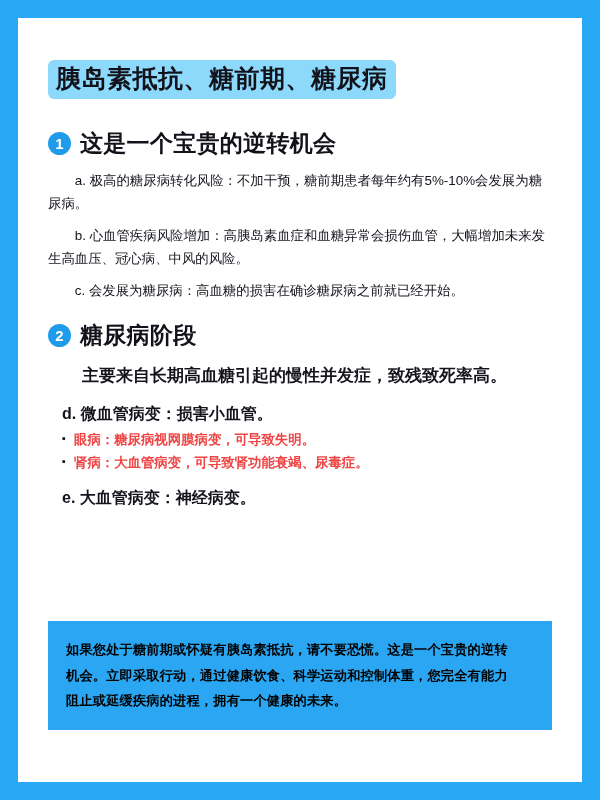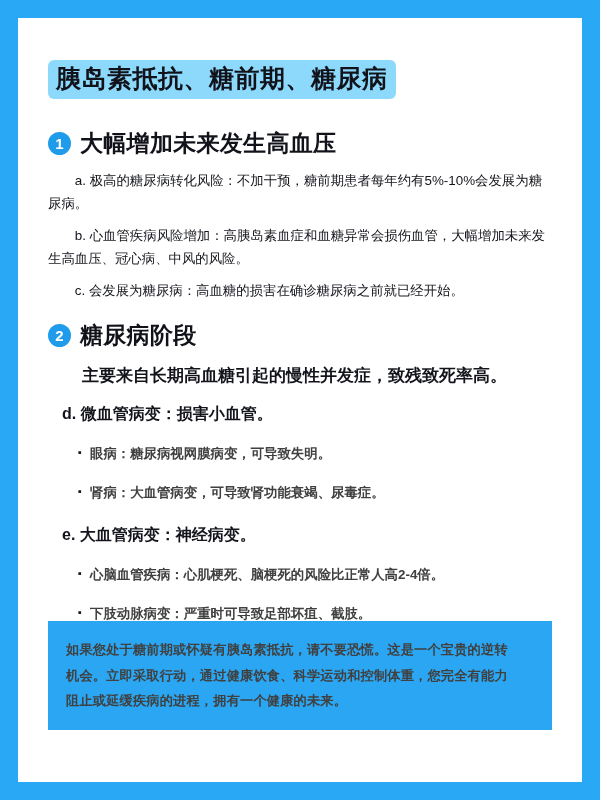--- a/index.html
+++ b/index.html
@@ -89,80 +89,76 @@
     font-weight: bold;
   }
   .sub-list {
     margin: 0 0 9px 0;
     padding: 0;
     list-style: none;
   }
   .sub-list li {
     font-size: 13.4px;
     line-height: 1.7;
-    color: #404040;
-    margin: 16px;
+    color: #ef4444;
+    margin: 0;
     padding-left: 26px;
     position: relative;
     font-weight: bold;
   }
   .sub-list li:before {
     content: "▪";
     position: absolute;
     left: 14px;
     top: 0;
     font-size: 11px;
     color: #14151C;
   }
   .callout {
     position: absolute;
     left: 30px;
     right: 30px;
     bottom: 52px;
     background: #2AA6F2;
-    color: #404040;
+    color: #000000;
     font-size: 13.2px;
     line-height: 1.95;
     padding: 16px 36px 16px 18px;
     box-sizing: border-box;
     font-weight: bold;
     letter-spacing: 0.2px;
   }
 </style>
 </head>
 <body>
 
 <div class="page">
 
   <div class="title-block">
     <div class="title-line">胰岛素抵抗、糖前期、糖尿病</div>
     <br>
   </div>
 
   <div class="section-head">
     <div class="num-badge">1</div>
-    <div class="section-title">大幅增加未来发生高血压</div>
+    <div class="section-title">这是一个宝贵的逆转机会</div>
   </div>
   <p class="para">a. 极高的糖尿病转化风险：不加干预，糖前期患者每年约有5%-10%会发展为糖尿病。</p>
   <p class="para">b. 心血管疾病风险增加：高胰岛素血症和血糖异常会损伤血管，大幅增加未来发生高血压、冠心病、中风的风险。</p>
   <p class="para">c. 会发展为糖尿病：高血糖的损害在确诊糖尿病之前就已经开始。</p>
 
   <div class="section-head">
     <div class="num-badge">2</div>
     <div class="section-title">糖尿病阶段</div>
   </div>
   <p class="lead">主要来自长期高血糖引起的慢性并发症，致残致死率高。</p>
 
   <p class="item">d. 微血管病变：损害小血管。</p>
   <ul class="sub-list">
     <li>眼病：糖尿病视网膜病变，可导致失明。</li>
     <li>肾病：大血管病变，可导致肾功能衰竭、尿毒症。</li>
   </ul>
 
   <p class="item">e. 大血管病变：神经病变。</p>
-  <ul class="sub-list">
-    <li>心脑血管疾病：心肌梗死、脑梗死的风险比正常人高2-4倍。</li>
-    <li>下肢动脉病变：严重时可导致足部坏疽、截肢。</li>
-  </ul>
 
   <div class="callout">如果您处于糖前期或怀疑有胰岛素抵抗，请不要恐慌。这是一个宝贵的逆转机会。立即采取行动，通过健康饮食、科学运动和控制体重，您完全有能力阻止或延缓疾病的进程，拥有一个健康的未来。</div>
 
 </div>
 
 </body></html>

